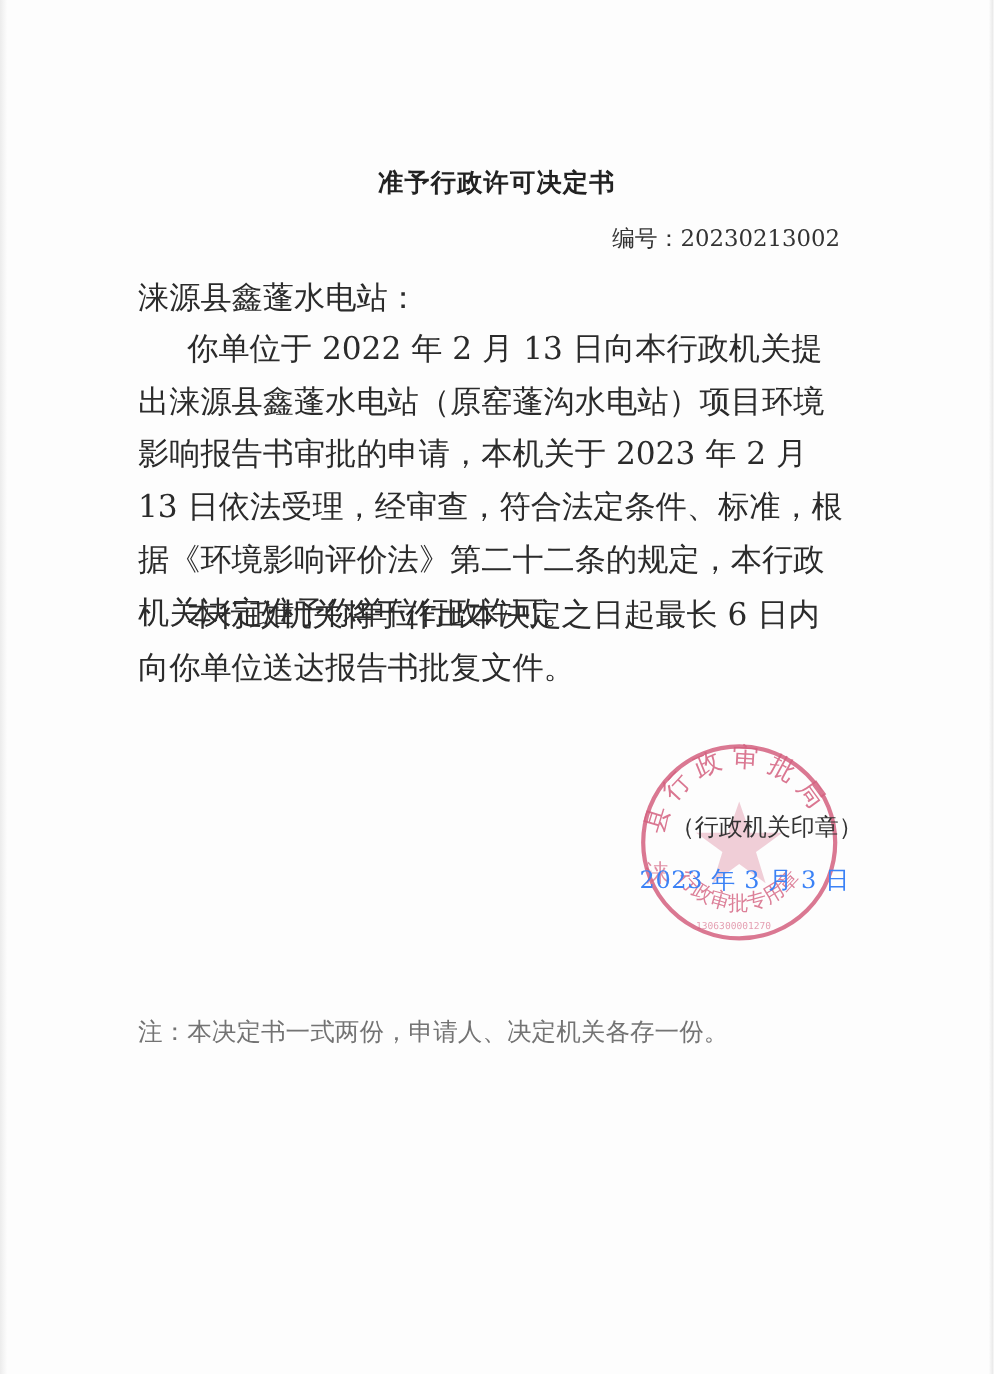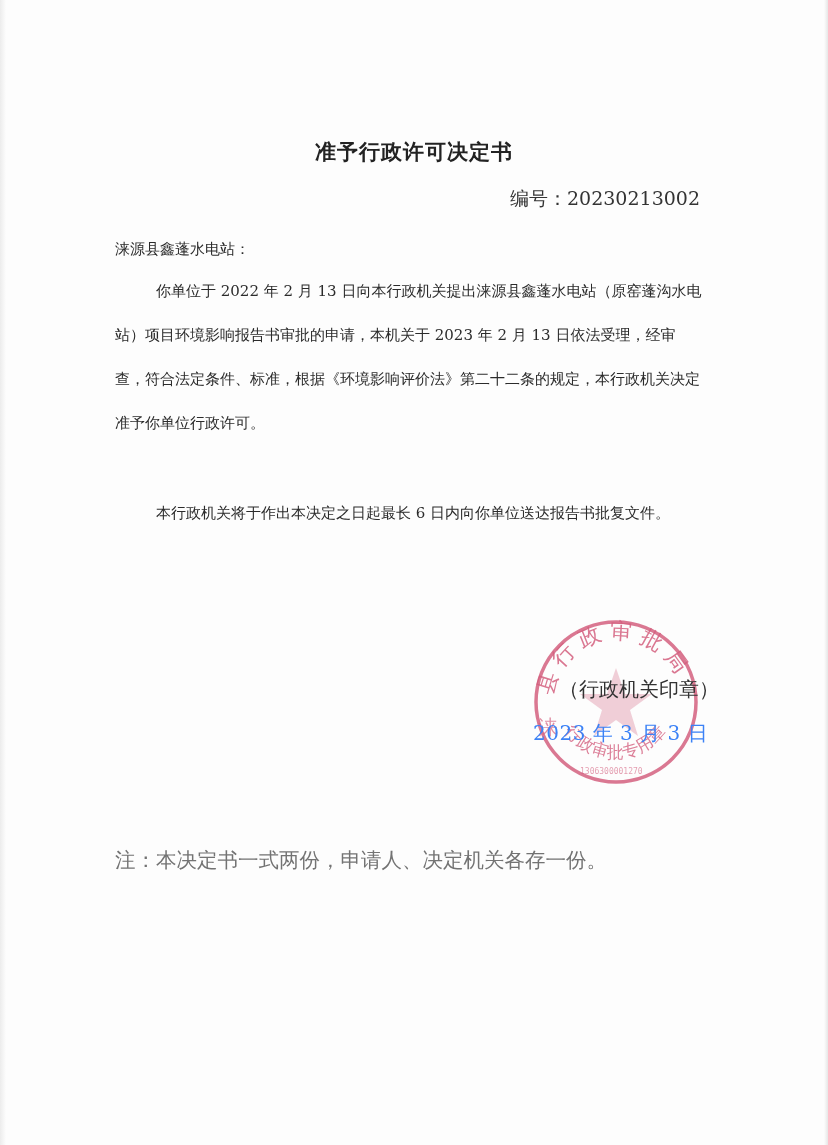--- a/index.html
+++ b/index.html
@@ -8,21 +8,21 @@
     font-family: "DejaVu Serif", "Liberation Serif", serif; color:#2a2a2a;
   }
   .page-edge-left { position:absolute; left:0; top:0; width:6px; height:1145px; background:linear-gradient(to right,#ececec,#fdfdfd); }
   .page-edge-right { position:absolute; right:0; top:0; width:4px; height:1145px; background:linear-gradient(to left,#e6e6e6,#fdfdfd); }
   .title {
     position:absolute; top:138px; left:0; width:828px; text-align:center;
     font-family: "DejaVu Sans", "Liberation Sans", sans-serif; font-weight:bold;
     font-size:21px; letter-spacing:1px; color:#222;
   }
   .docno { position:absolute; top:186px; right:128px; font-size:19px; color:#333;text-align:right; }
-  .body-text { position:absolute; left:115px; width:590px; font-size:15px; line-height:44px; color:#2b2b2b; }
+  .body-text { position:absolute; left:115px; width:590px; font-size:26px; line-height:44px; color:#2b2b2b; }
   .addressee { top:227px; }
   .para1 { top:269px; text-indent:41px; }
   .para2 { top:491px; text-indent:41px; }
   .note { position:absolute; left:115px; top:846px; font-size:20.5px; color:#737373; }
   .stamp {
     position:absolute; left:522px; top:616px; width:186px; height:172px;
   }
   .seal-label { position:absolute; left:527px; top:676px; font-size:20px; color:#333;margin-left:32px; }
   .seal-date { position:absolute; left:533px; top:720px; font-size:20px; color:#3b82f6; letter-spacing:0.5px; }
 </style>

